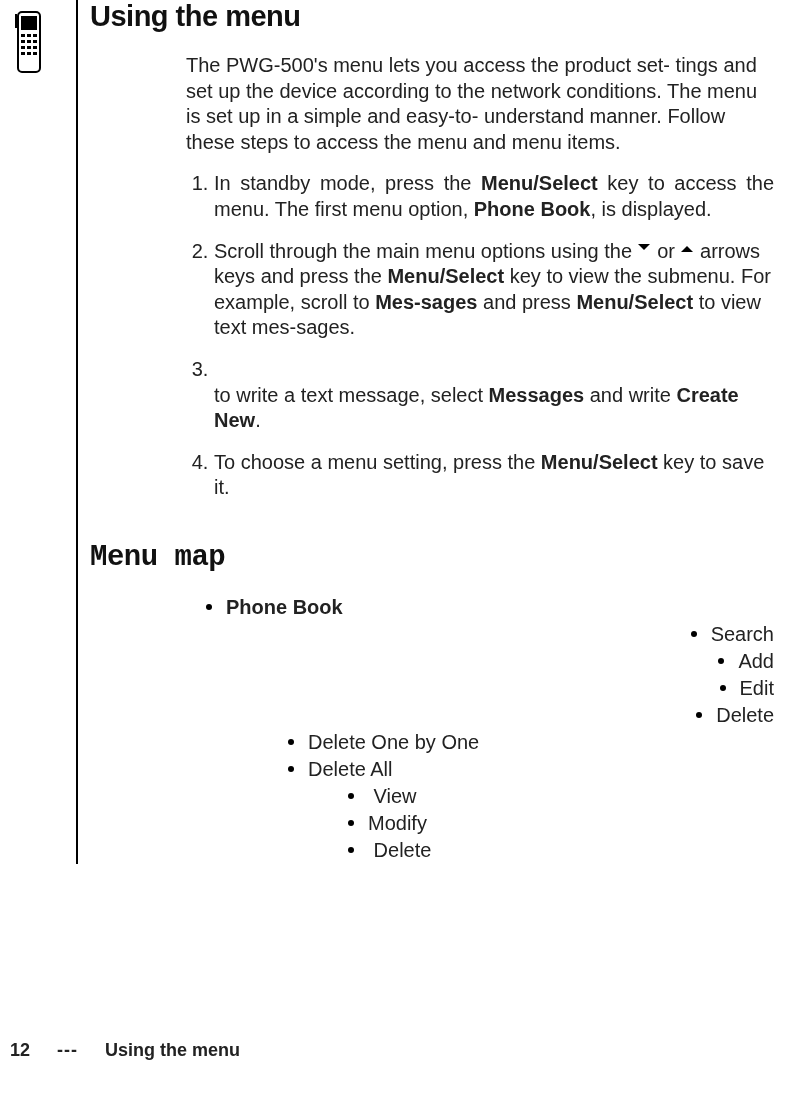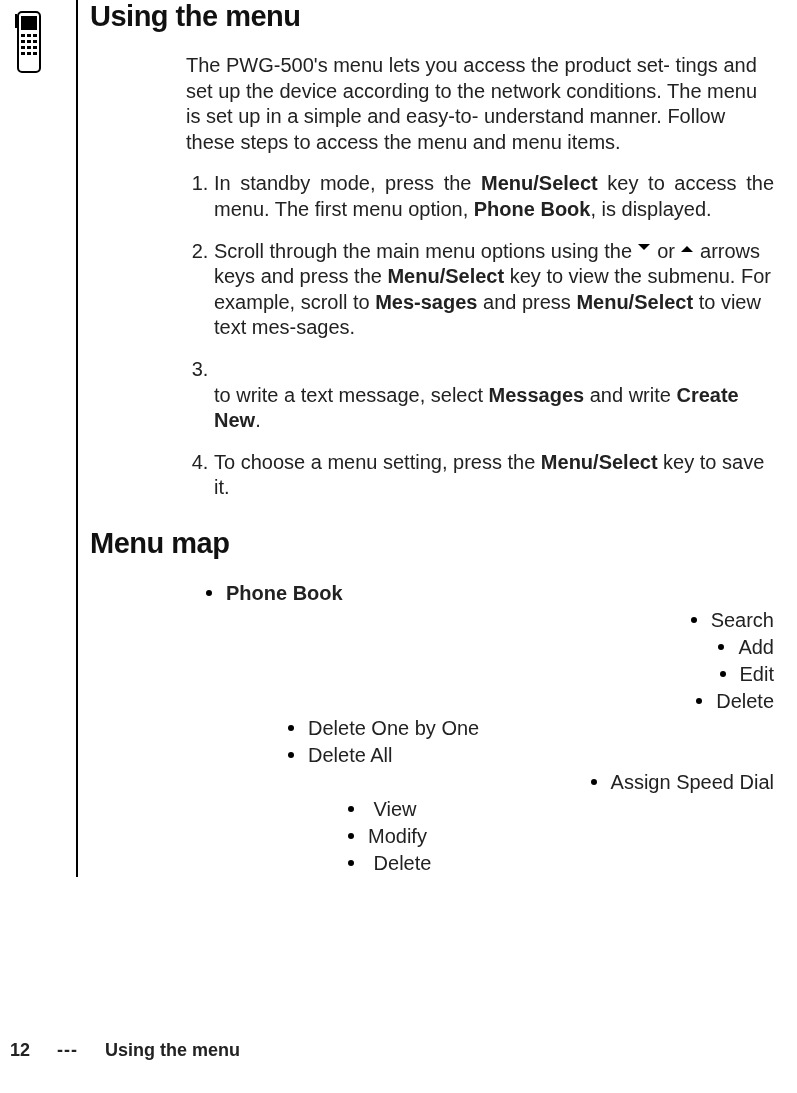--- a/index.html
+++ b/index.html
@@ -153,31 +153,30 @@
       <li>
         <br>
         <span>to write a text message, select </span><span class="b">Messages</span><span> and write </span><span class="b">Create New</span><span>.</span>
       </li>
       <li>
         <span>To choose a menu setting, press the </span><span class="b">Menu/Select</span><span> key to save it.</span>
       </li>
     </ol>
   </div>
 
-  <h1 style="margin-top:26px;">Menu map</h1>
+  <h1 style="margin-top:40px;font-family:Liberation Mono, monospace;">Menu map</h1>
 
   <div class="content menumap-list">
     <div class="bullet-row lvl1"><span class="dot"></span><span class="b">Phone Book</span></div>
     <div class="bullet-row lvl2"><span class="dot"></span><span>Search</span></div>
     <div class="bullet-row lvl2"><span class="dot"></span><span>Add</span></div>
     <div class="bullet-row lvl2"><span class="dot"></span><span>Edit</span></div>
     <div class="bullet-row lvl2"><span class="dot"></span><span>Delete</span></div>
     <div class="bullet-row lvl3"><span class="dot"></span><span>Delete One by One</span></div>
     <div class="bullet-row lvl3"><span class="dot"></span><span>Delete All</span></div>
-    <div class="bullet-row lvl2"><span class="dot"></span><span>Assign Speed Dial</span></div>
     <div class="bullet-row lvl3b"><span class="dot"></span><span>&nbsp;</span><span>View</span></div>
     <div class="bullet-row lvl3b"><span class="dot"></span><span>Modify</span></div>
     <div class="bullet-row lvl3b"><span class="dot"></span><span>&nbsp;</span><span>Delete</span></div>
   </div>
 
 </div>
 
 <div class="footer">
   <span class="pg">12</span>
   <span class="dash">---</span>

